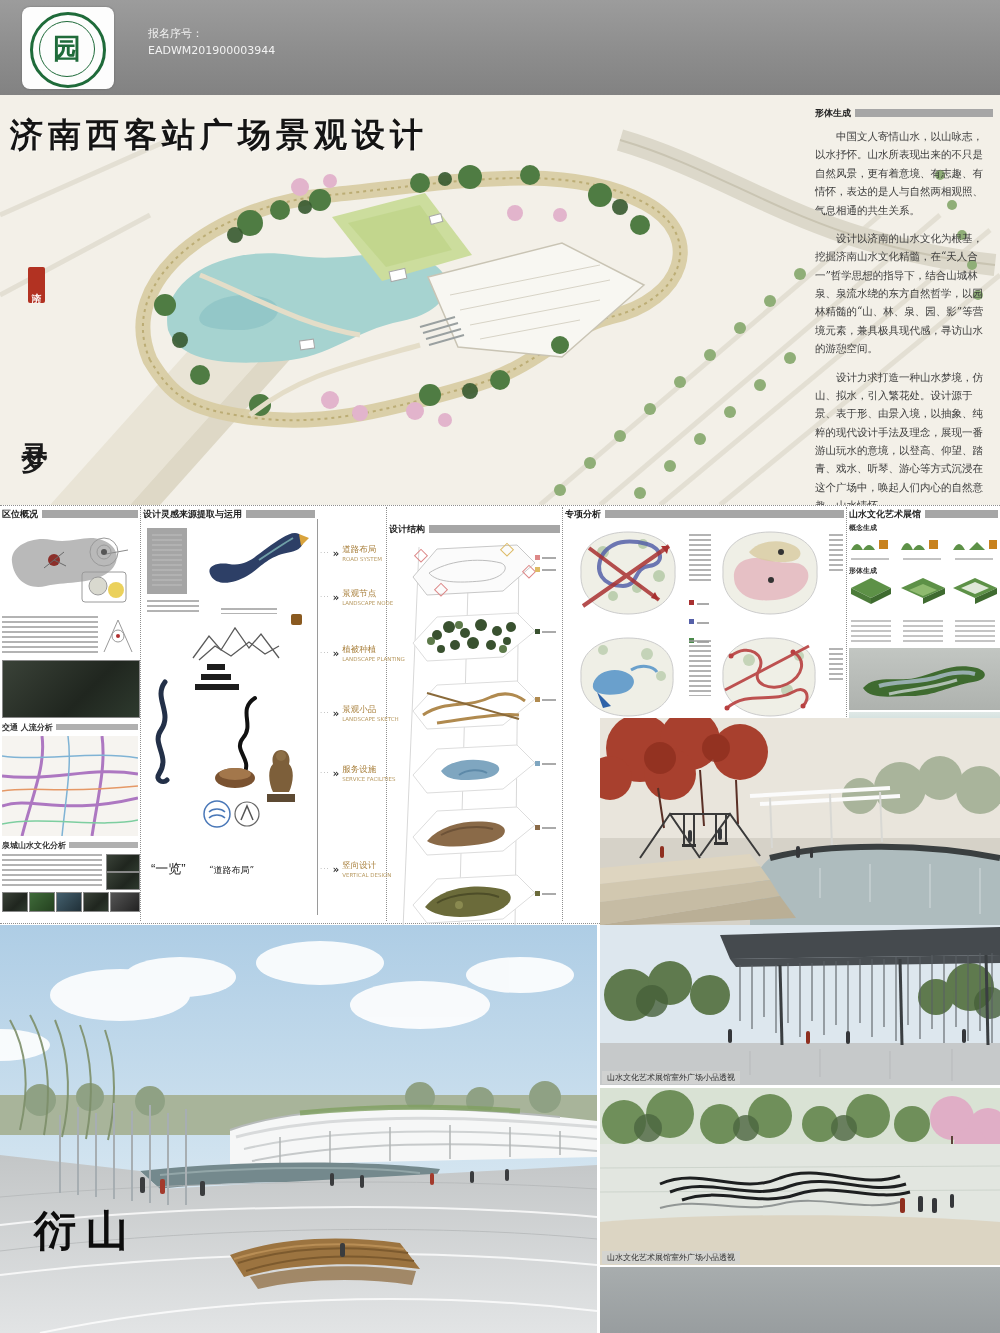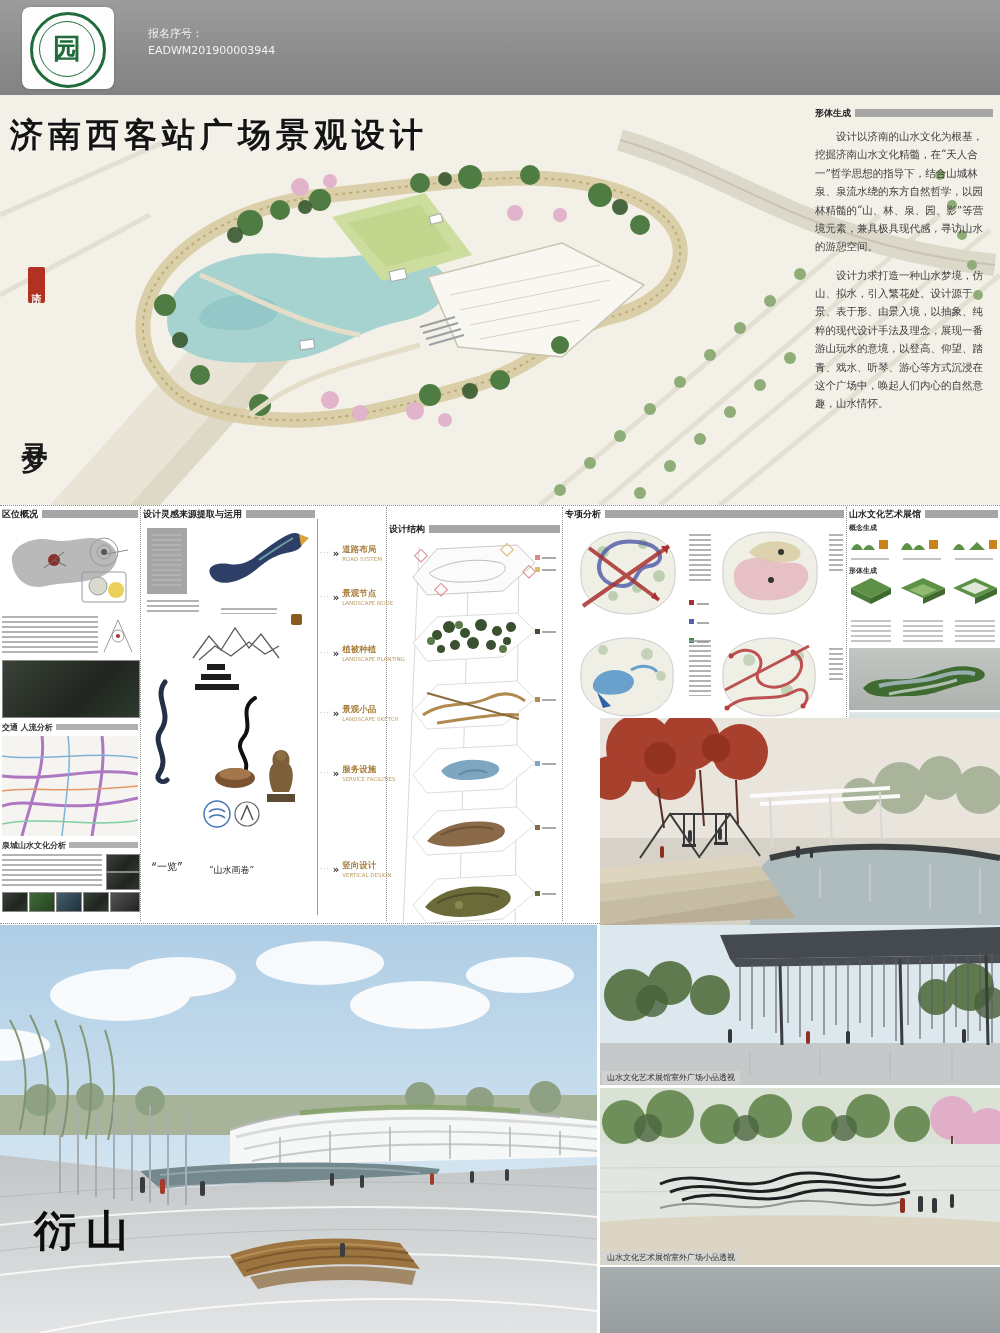--- a/index.html
+++ b/index.html
@@ -38,21 +38,21 @@
   .solidv{width:1px;background:#9a9a9a;}
   .micro{background:repeating-linear-gradient(180deg,#9a9a9a 0 2px,transparent 2px 5px);opacity:.75;}
   .microlight{background:repeating-linear-gradient(180deg,#b5b5b5 0 2px,transparent 2px 5px);opacity:.8;}
   .photo{background:linear-gradient(135deg,#3a4238,#20261f 60%,#2e3a2e);border:1px solid #888;}
   .subhdr{display:flex;align-items:center;gap:3px;height:10px;}
   .subhdr .t{font-weight:bold;font-size:8px;color:#333;white-space:nowrap;}
   .subhdr .b{height:6px;background:#b0b0b0;flex:1;}
   .flowlabel{display:flex;align-items:center;gap:3px;}
   .flowlabel .chev{color:#2e2e2e;font-size:10px;font-weight:bold;}
   .flowlabel .dots{color:#9a9a9a;font-size:7px;letter-spacing:1px;}
-  .fl-cn{color:#a9803d;font-weight:bold;font-size:8.5px;white-space:nowrap;}
+  .fl-cn{color:#a9803d;font-weight:normal;font-size:8.5px;white-space:nowrap;}
   .fl-en{color:#b89a62;font-size:5.5px;white-space:nowrap;}
   .legend-dot{width:5px;height:5px;display:inline-block;margin-right:3px;}
   .caption{font-size:8px;color:#2e2e2e;background:rgba(210,212,210,.85);padding:1px 5px;white-space:nowrap;}
   .cap5{font-size:8px;color:#2e2e2e;background:#c9ccc9;padding:1px 4px;white-space:nowrap;}
   .slogan-bottom{font-family:"DejaVu Serif",serif;font-weight:bold;font-size:42px;color:#0d0d0d;letter-spacing:10px;}
 </style>
 </head>
 <body>
 
 <div class="page">
@@ -191,20 +191,21 @@
     <div class="abs proj-title">济南西客站广场景观设计</div>
     <div class="abs seal">济南</div>
     <div class="abs slogan-small">寻梦</div>
 
     <div class="abs desc-panel">
       <div class="hdr">
         <span class="t">形体生成</span>
         <span class="b"></span>
       </div>
       <div style="margin-top:8px">
+        <p class="desc-par">中国文人寄情山水，以山咏志，以水抒怀。山水所表现出来的不只是自然风景，更有着意境、有志趣、有情怀，表达的是人与自然两相观照、气息相通的共生关系。</p>
         <p class="desc-par">设计以济南的山水文化为根基，挖掘济南山水文化精髓，在“天人合一”哲学思想的指导下，结合山城林泉、泉流水绕的东方自然哲学，以园林精髓的“山、林、泉、园、影”等营境元素，兼具极具现代感，寻访山水的游憩空间。</p>
         <p class="desc-par">设计力求打造一种山水梦境，仿山、拟水，引入繁花处。设计源于景、表于形、由景入境，以抽象、纯粹的现代设计手法及理念，展现一番游山玩水的意境，以登高、仰望、踏青、戏水、听琴、游心等方式沉浸在这个广场中，唤起人们内心的自然意趣，山水情怀。</p>
       </div>
     </div>
   </div>
 
   <div class="abs strip">
     <div class="abs doth" style="left:0;top:0;width:1000px"></div>
     <div class="abs doth" style="left:0;top:418px;width:600px"></div>
     <div class="abs dotv" style="left:140px;top:2px;height:414px"></div>
@@ -322,22 +323,22 @@
         <rect x="4" y="50" width="28" height="8" fill="#5d4a33"></rect>
         <path d="M18,6 C24,6 28,12 26,20 C32,26 30,40 26,48 L10,48 C6,40 4,26 10,20 C8,12 12,6 18,6Z" fill="#7d5f3a"></path>
         <circle cx="18" cy="12" r="5" fill="#8d6f46"></circle>
       </svg>
       <svg class="abs" style="left:58px;top:286px" width="60" height="40" viewBox="0 0 60 40">
         <circle cx="16" cy="20" r="13" fill="#fff" stroke="#4a78b8" stroke-width="1.5"></circle>
         <path d="M8,18 C12,14 20,14 24,18 M8,24 C12,20 20,20 24,24" stroke="#4a78b8" stroke-width="1.5" fill="none"></path>
         <circle cx="46" cy="20" r="12" fill="#fff" stroke="#666" stroke-width="1.2"></circle>
         <path d="M40,26 L46,12 L52,26" stroke="#555" stroke-width="1.5" fill="none"></path>
       </svg>
-      <div class="abs" style="left:8px;top:352px;font-size:10px;color:#222;font-family:Liberation Mono, monospace">“一览”</div>
-      <div class="abs" style="left:66px;top:356px;font-size:9px;color:#222;font-family:'DejaVu Serif',serif">“山水画卷”</div>
+      <div class="abs" style="left:8px;top:352px;font-size:13px;color:#222;font-family:Liberation Sans, sans-serif">“一览”</div>
+      <div class="abs" style="left:66px;top:356px;font-size:9px;color:#222;font-family:'DejaVu Serif',serif">“道路布局”</div>
     </div>
 
     <div class="abs" style="left:320px;top:3px;width:66px;height:412px">
       <div class="abs flowlabel" style="left:0;top:36px">
         <span class="dots">···</span>
         <span class="chev">»</span>
         <span>
             <div class="fl-cn">道路布局</div>
               <div class="fl-en">ROAD SYSTEM</div>
           </span>

